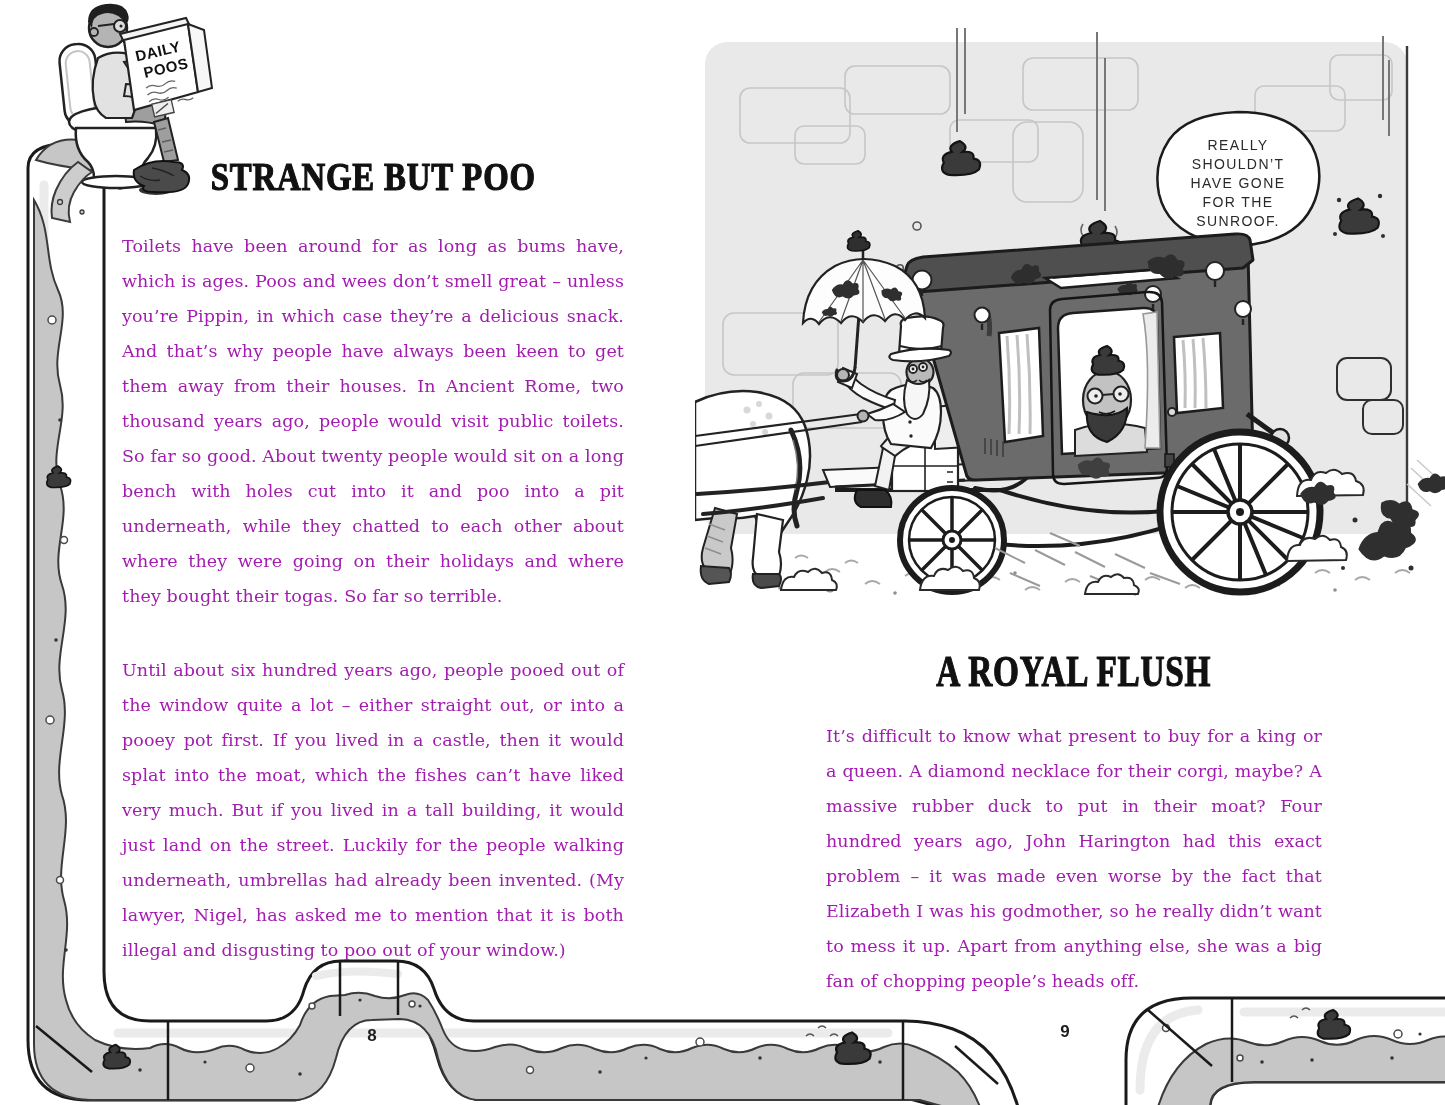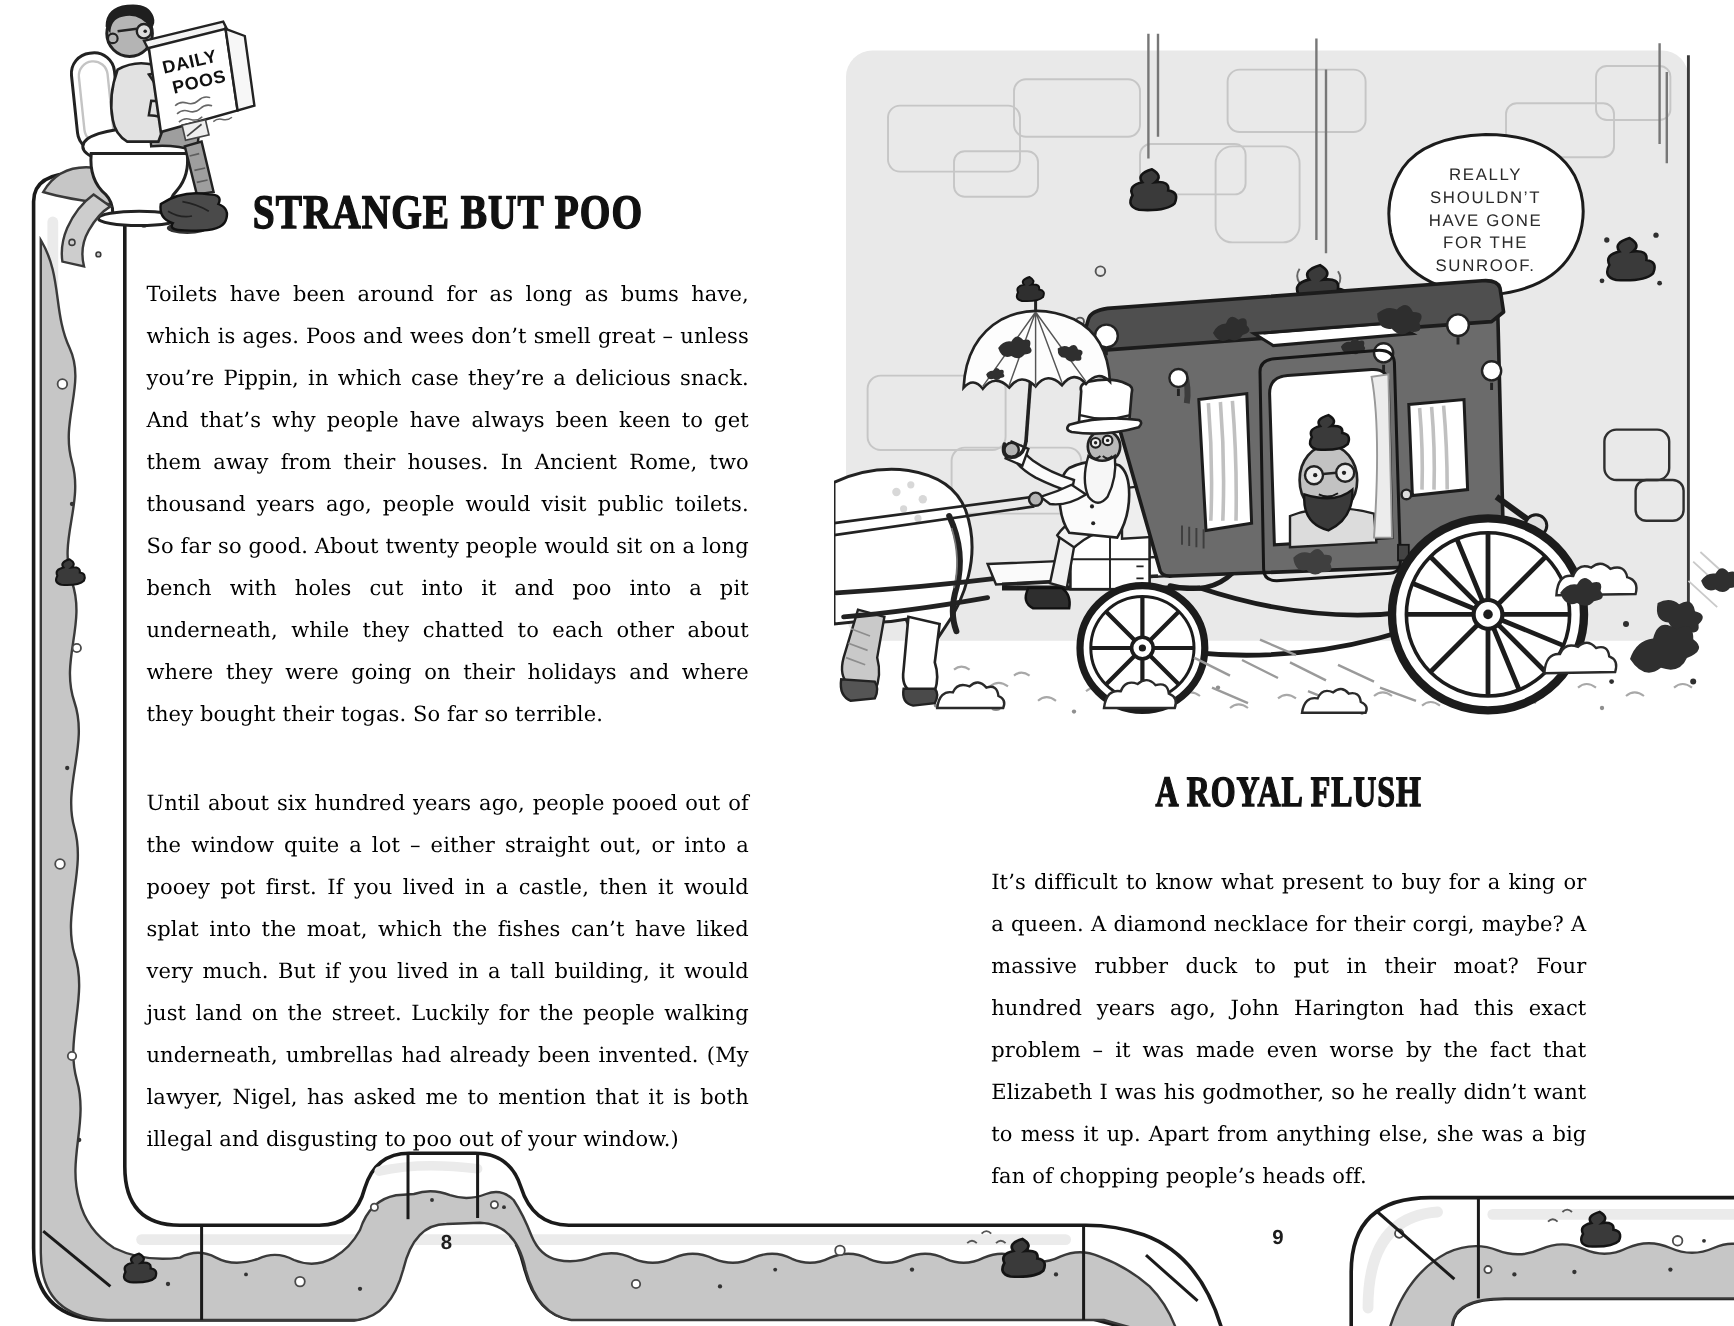--- a/index.html
+++ b/index.html
@@ -8,21 +8,21 @@
     background:#ffffff;font-family:"DejaVu Serif",serif;
   }
   .illo{position:absolute;pointer-events:none;}
   .page-title{
     position:absolute;text-align:center;color:#111;
     font-family:Liberation Serif, serif;font-weight:bold;white-space:nowrap;
   }
   .page-title .squeeze{display:inline-block;transform:scaleX(0.82);transform-origin:center;
     -webkit-text-stroke:1.2px #111;letter-spacing:1px;}
   .body-text{
-    position:absolute;font-size:17.5px;line-height:35px;color:#000000;
+    position:absolute;font-size:17.5px;line-height:35px;color:#a21caf;
     text-align:justify;letter-spacing:0.1px;
   }
   .page-num{
     position:absolute;width:60px;text-align:center;color:#1d1d1d;
     font-family:"Liberation Sans",sans-serif;font-weight:bold;font-size:17px;
   }
   svg text{font-family:"Liberation Sans",sans-serif;}
   .bubble-text{font-size:14px;letter-spacing:1.4px;fill:#2a2a2a;text-anchor:middle;}
   .news-title{font-size:15px;font-weight:bold;fill:#101010;text-anchor:middle;letter-spacing:0.5px;}
 </style>
@@ -412,18 +412,18 @@
       <use href="#splat" transform="translate(622,466) scale(1.4)" fill="#2f2f2f"></use>
       <use href="#splat" transform="translate(703,484) scale(1.6) rotate(30)" fill="#2f2f2f"></use>
       <use href="#splat" transform="translate(690,514) scale(2.3) rotate(-15)" fill="#2f2f2f"></use>
       <use href="#splat" transform="translate(737,456) scale(1.2)" fill="#2f2f2f"></use>
       <circle cx="660" cy="492" r="2.5" fill="#2f2f2f"></circle>
         <circle cx="716" cy="540" r="2.5" fill="#2f2f2f"></circle>
       <circle cx="648" cy="540" r="2" fill="#2f2f2f"></circle>
     </g>
   </svg>
 
-  <h1 class="page-title" style="left:826px;top:615px;width:496px;font-size:36px;text-align:center;"><span class="squeeze" style="transform:scaleX(0.74);">A ROYAL FLUSH</span></h1>
+  <h1 class="page-title" style="left:826px;top:615px;width:496px;font-size:45px;text-align:center;"><span class="squeeze" style="transform:scaleX(0.74);">A ROYAL FLUSH</span></h1>
 
   <p class="body-text" style="left:826px;top:701px;width:496px;">It’s difficult to know what present to buy for a king or a queen. A diamond necklace for their corgi, maybe? A massive rubber duck to put in their moat? Four hundred years ago, John Harington had this exact problem – it was made even worse by the fact that Elizabeth I was his godmother, so he really didn’t want to mess it up. Apart from anything else, she was a big fan of chopping people’s heads off.</p>
 
   <div class="page-num" style="left:1035px;top:1022px;">9</div>
 </section>
 
 </body></html>

